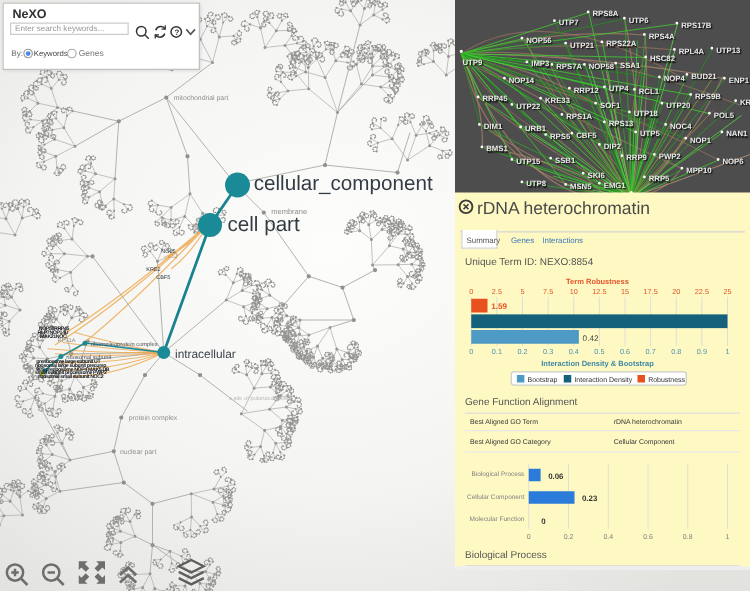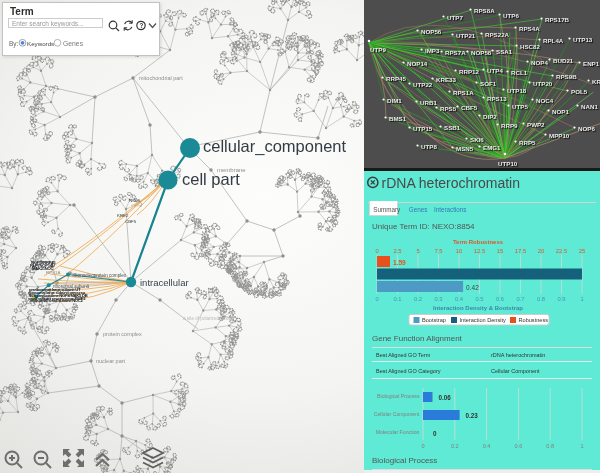--- a/index.html
+++ b/index.html
@@ -52,21 +52,21 @@
         <text x="72.5" y="277">ribonucleoprotein complex</text>
         <text x="53" y="287.5">ribosomal subunit</text>
       </g>
       <g font-size="4.4" fill="#33383d">
         <text x="129" y="202">NOL5</text>
         <text x="117" y="217">KRE2</text>
         <text x="125" y="223">CBF5</text>
       </g>
     </svg>
 <div style="position:absolute;left:2px;top:2px;width:156px;height:52px;background:#fff;border:1px solid #c2c2c0;box-shadow:1px 1px 3px rgba(0,0,0,0.12)">
-<div style="position:absolute;left:7px;top:3px;font-size:10px;font-weight:bold;color:#2e2e2e">Term</div>
+<div style="position:absolute;left:7px;top:3px;font-size:10px;font-weight:bold;color:#2e2e2e">NeXO</div>
 <input style="position: absolute; left: 5px; top: 15px; width: 87px; height: 8px; border: 1px solid rgb(204, 204, 204); font-size: 6.5px; font-family: inherit; color: rgb(153, 153, 153); padding: 0px 3px;" value="Enter search keywords..." readonly="">
 <svg width="52" height="16" style="position:absolute;left:104px;top:15px">
 <g stroke="#333" stroke-width="1.2" fill="none">
 <circle cx="6" cy="7" r="3.8"></circle>
           <line x1="8.8" y1="9.8" x2="12" y2="13"></line>
 <path d="M25.2 5.2a4.2 4.2 0 0 0 -7.6 1"></path>
 <path d="M17.2 9.8a4.2 4.2 0 0 0 7.6 -1"></path>
 <path d="M25.2 2.2l0 3l-3 0" stroke-width="1" fill="none"></path>
 <path d="M17.2 12.8l0 -3l3 0" stroke-width="1" fill="none"></path>
 <circle cx="34" cy="7.5" r="4.2"></circle>
@@ -293,21 +293,21 @@
         <text x="57" y="149">UTP8</text>
         <text x="92" y="151">MSN5</text>
         <text x="106" y="142">SKI6</text>
         <text x="119" y="150">EMG1</text>
         <text x="155" y="145">RRP5</text>
       </g>
       <text x="6" y="52" font-size="6.2" font-weight="bold" fill="#e9e9e9" style="text-shadow:1px 1px 1px rgba(0,0,0,0.9)">UTP9</text>
       <text x="134" y="166" font-size="6.2" font-weight="bold" fill="#e9e9e9" style="text-shadow:1px 1px 1px rgba(0,0,0,0.9)">UTP10</text>
     </svg>
   </div>
-<div style="position:absolute;left:364px;top:171px;width:236px;height:302px;background:#5eead4;overflow:hidden">
+<div style="position:absolute;left:364px;top:154px;width:236px;height:302px;background:#fef9c3;overflow:hidden">
 <svg width="22" height="22" style="position:absolute;left:3px;top:5px">
 <circle cx="5.8" cy="6.4" r="5.1" fill="none" stroke="#3c3c3c" stroke-width="1.5"></circle>
 <path d="M3.8 4.4l4 4M7.8 4.4l-4 4" stroke="#3c3c3c" stroke-width="1.3"></path>
 </svg>
 <div style="position:absolute;left:17.5px;top:4px;font-size:14px;color:#4a4a4a">rDNA heterochromatin</div>
 <div style="position:absolute;left:4px;top:30.5px;width:228px;border-top:1px solid #d4d4d5"></div>
 <div style="position:absolute;left:5.3px;top:30px;width:29px;height:14.5px;background:#fff;border:1px solid #d4d4d5;border-top:none;box-sizing:border-box"></div>
 <div style="position:absolute;left:9.3px;top:34.5px;font-size:6.3px;color:#555">Summary</div>
 <div style="position:absolute;left:44.8px;top:34.5px;font-size:6.3px;color:#3b78b5">Genes</div>
 <div style="position:absolute;left:69.9px;top:34.5px;font-size:6.3px;color:#3b78b5">Interactions</div>

